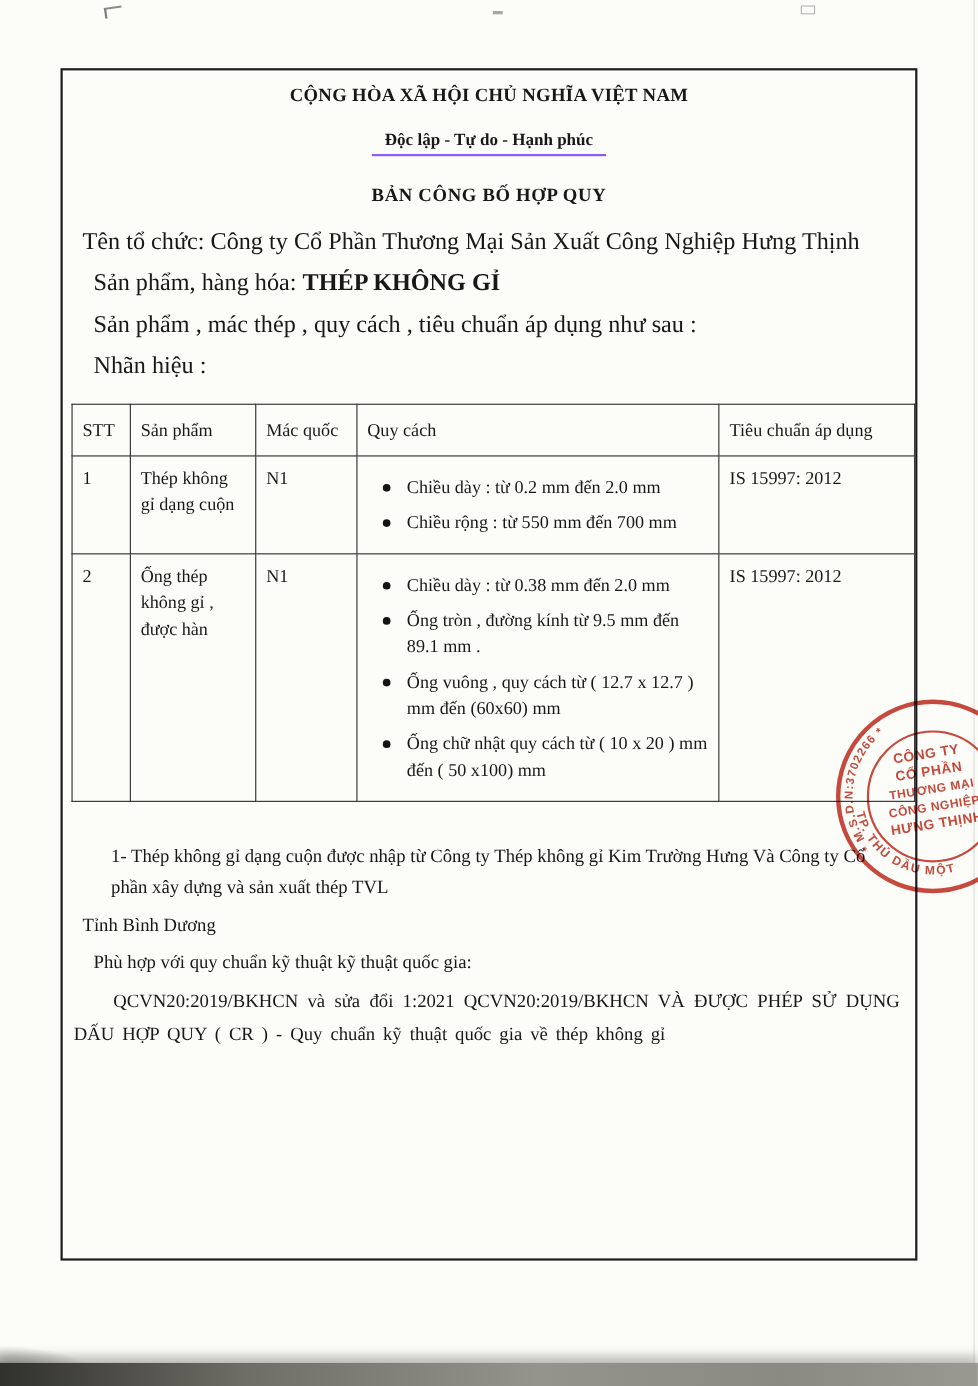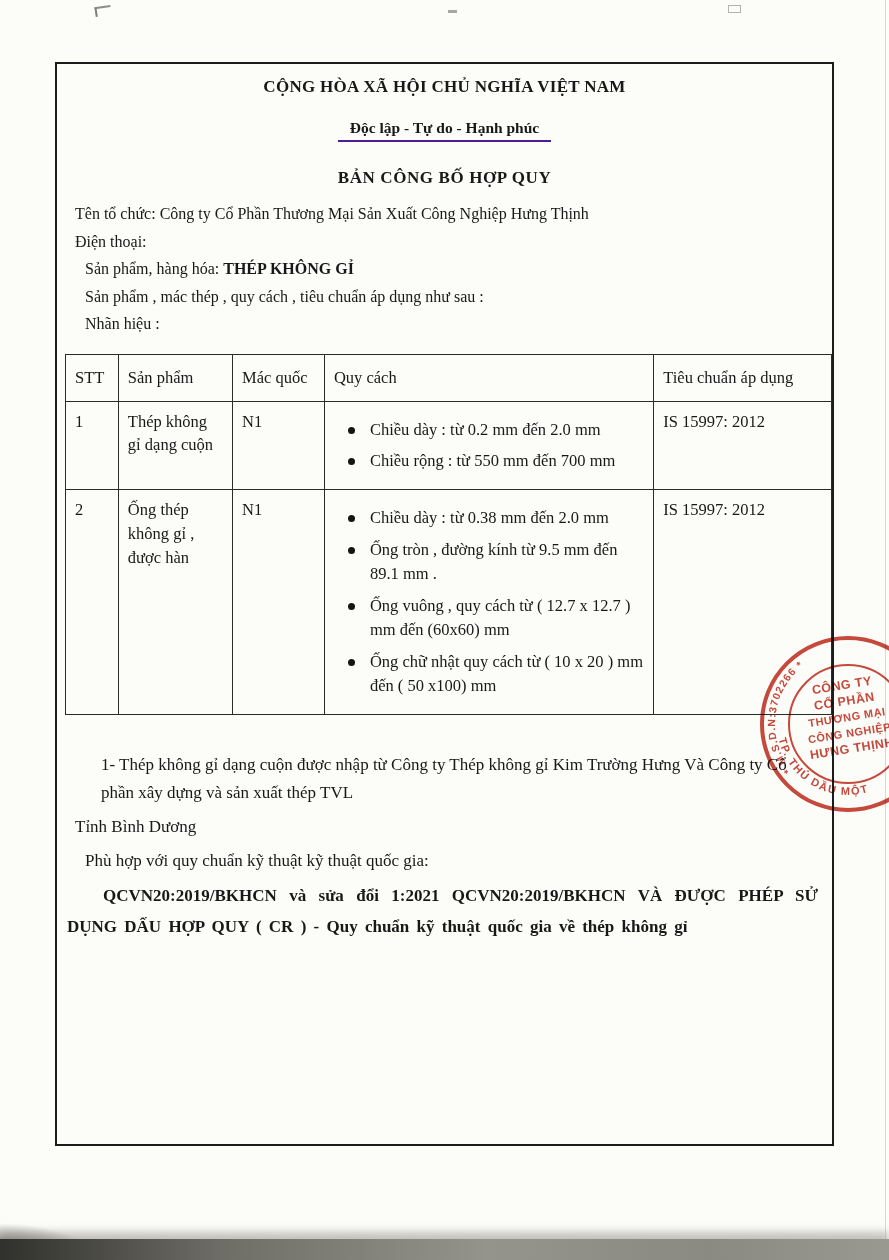--- a/index.html
+++ b/index.html
@@ -24,25 +24,25 @@
     background:radial-gradient(ellipse at left bottom, rgba(22,22,18,.9), transparent 72%);}
 
   
   .frame{
     position:absolute;left:55px;top:62px;width:779px;height:1084px;
     border:2px solid #1c1c1c;box-sizing:border-box;padding-top:12px;
   }
   .center{text-align:center;}
   .national{font-size:17px;font-weight:bold;letter-spacing:.3px;line-height:22px;}
   .motto{display:inline-block;font-size:15.5px;font-weight:bold;
-    padding:1px 12px 3px;border-bottom:2px solid #4c1d95;margin-top:2px;}
+    padding:1px 12px 3px;border-bottom:2px solid #8b5cf6;margin-top:2px;}
   .doc-title{font-size:17px;font-weight:bold;letter-spacing:.6px;margin:26px 0 0;text-align:center;}
   .doc-number{font-size:17px;text-align:center;margin-top:11px;}
 
-  .body-text{margin:12px 18px 0;font-size:16px;line-height:1.72;}
+  .body-text{margin:12px 18px 0;font-size:22px;line-height:1.72;}
   .body-text p{margin:0;}
   .indent1{margin-left:10px !important;}
   .bold{font-weight:bold;}
 
   
   table.spec{
     width:calc(100% - 8px);margin:16px 0 0 8px;border-collapse:collapse;
     font-size:16.5px;table-layout:fixed;
   }
   table.spec th,table.spec td{
@@ -61,21 +61,21 @@
 
   
   .notes{margin:36px 12px 0 10px;font-size:17px;line-height:1.65;}
   .notes p{margin:0 0 6px;}
   .note1{padding-left:34px;}
   .note2{padding-left:60px;text-indent:-26px;}
   .province{margin-left:8px !important;}
   .conf-intro{margin-left:18px !important;}
   .conf-text{
     margin:2px 2px 0 0 !important;text-align:justify;text-indent:36px;
-    word-spacing:3px;line-height:1.8;font-weight:bold;
+    word-spacing:3px;line-height:1.8;
   }
 
   
   .stamp{position:absolute;left:756px;top:632px;mix-blend-mode:multiply;opacity:.92;}
 </style>
 </head>
 <body>
 
 <div class="page">
 
@@ -88,21 +88,20 @@
 
     <div class="center">
       <div class="national">CỘNG HÒA XÃ HỘI CHỦ NGHĨA VIỆT NAM</div><br>
       <span class="motto">Độc lập - Tự do - Hạnh phúc</span>
     </div>
 
     <div class="doc-title">BẢN CÔNG BỐ HỢP QUY</div>
 
     <div class="body-text">
       <p>Tên tổ chức: Công ty Cổ Phần Thương Mại Sản Xuất Công Nghiệp Hưng Thịnh</p>
-      <p>Điện thoại:</p>
       <p class="indent1"><span>Sản phẩm, hàng hóa: </span><span class="bold">THÉP KHÔNG GỈ</span></p>
       <p class="indent1">Sản phẩm , mác thép , quy cách , tiêu chuẩn áp dụng như sau :</p>
       <p class="indent1">Nhãn hiệu :</p>
     </div>
 
     <table class="spec">
       <colgroup>
         <col class="col-stt">
           <col class="col-sp">
           <col class="col-mt">

